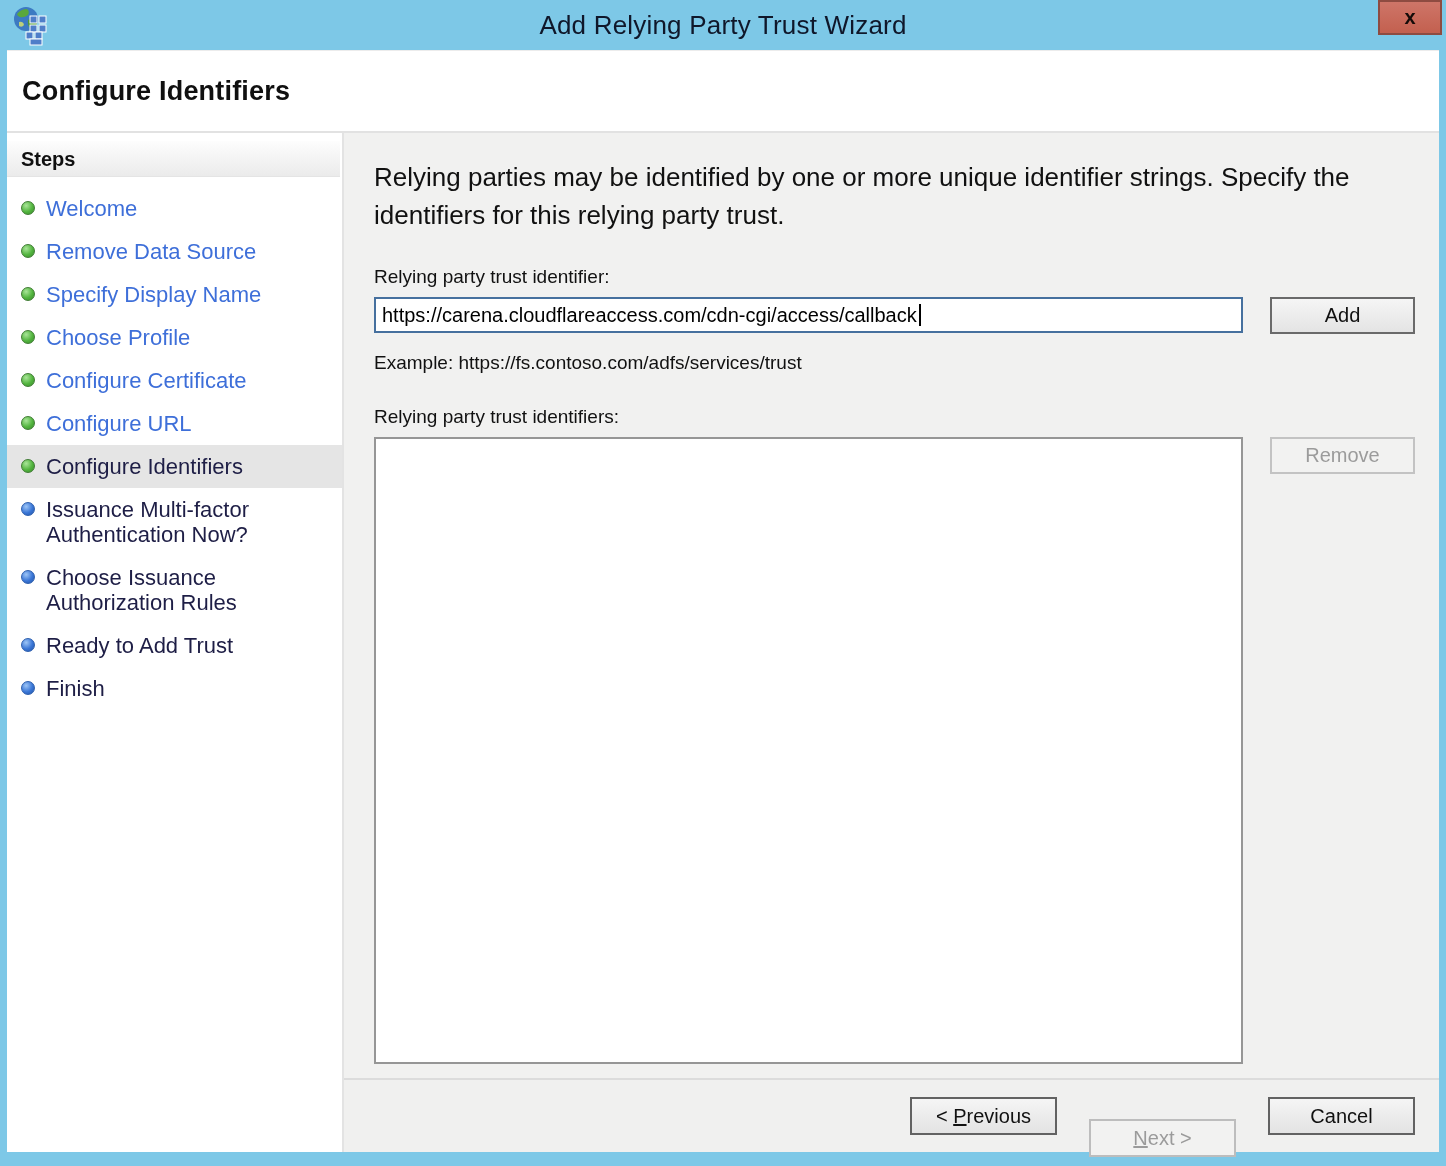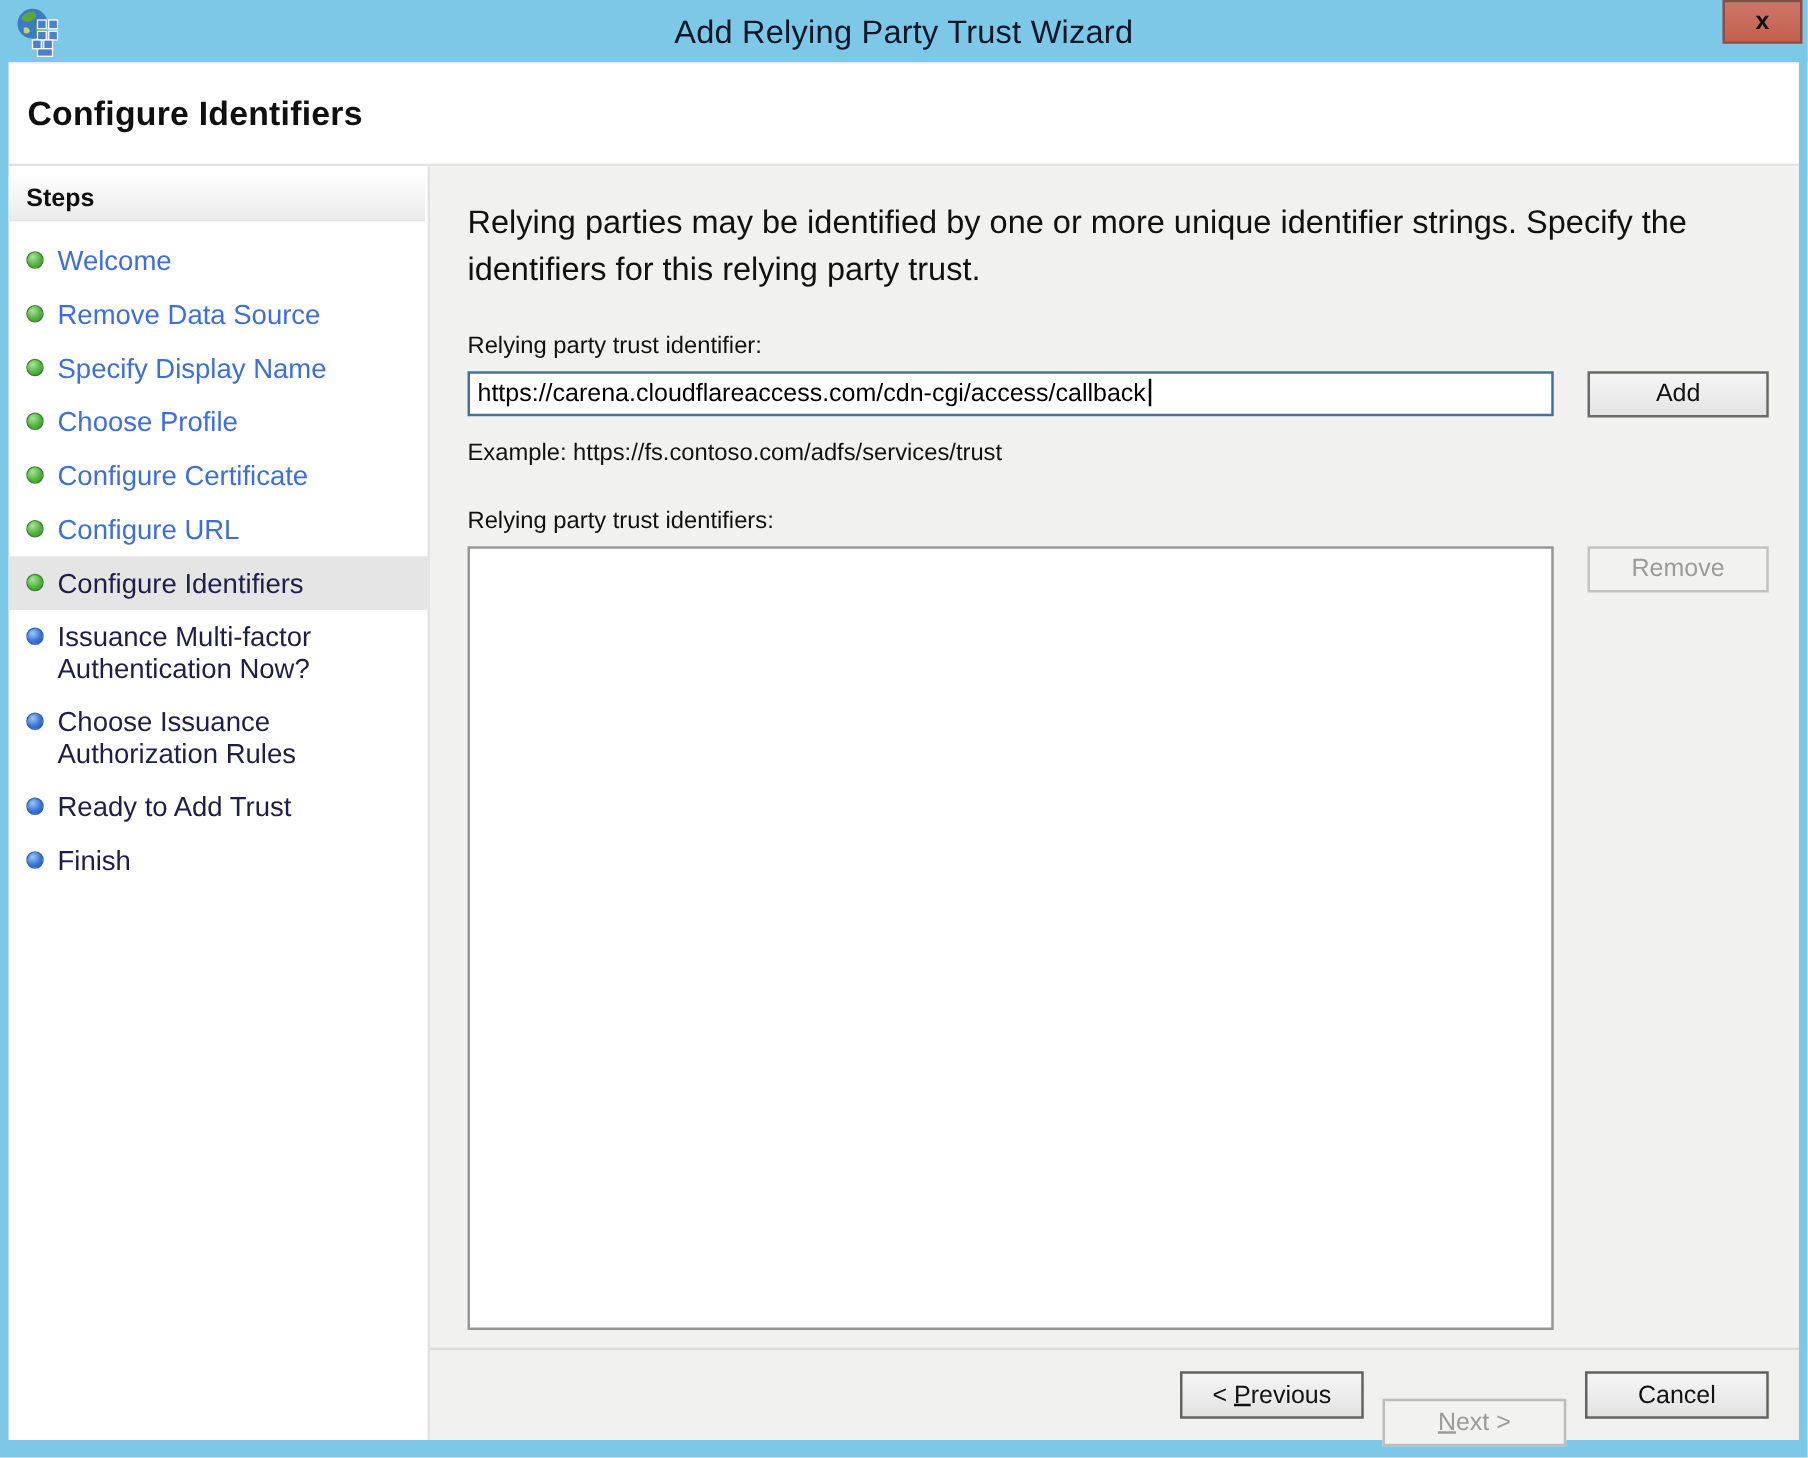--- a/index.html
+++ b/index.html
@@ -127,21 +127,21 @@
   .listbox {
     width:869px; height:627px;
     background:#ffffff;
     border:2px solid #969696;
   }
   
   .footer {
     height:74px; background:#f0f0ef;
     border-top:2px solid #dcdcdc;
     display:flex; align-items:center; justify-content:flex-end;
-    padding-right:24px; gap:15px;
+    padding-right:24px; gap:32px;
   }
   .fbtn {
     width:147px; height:38px;
     background:linear-gradient(180deg,#f5f5f5 0%,#e3e3e3 100%);
     border:2px solid #626262;
     font-family:"Liberation Sans",sans-serif;
     font-size:20px; color:#111;
     cursor:pointer;
   }
   .fbtn.disabled {

